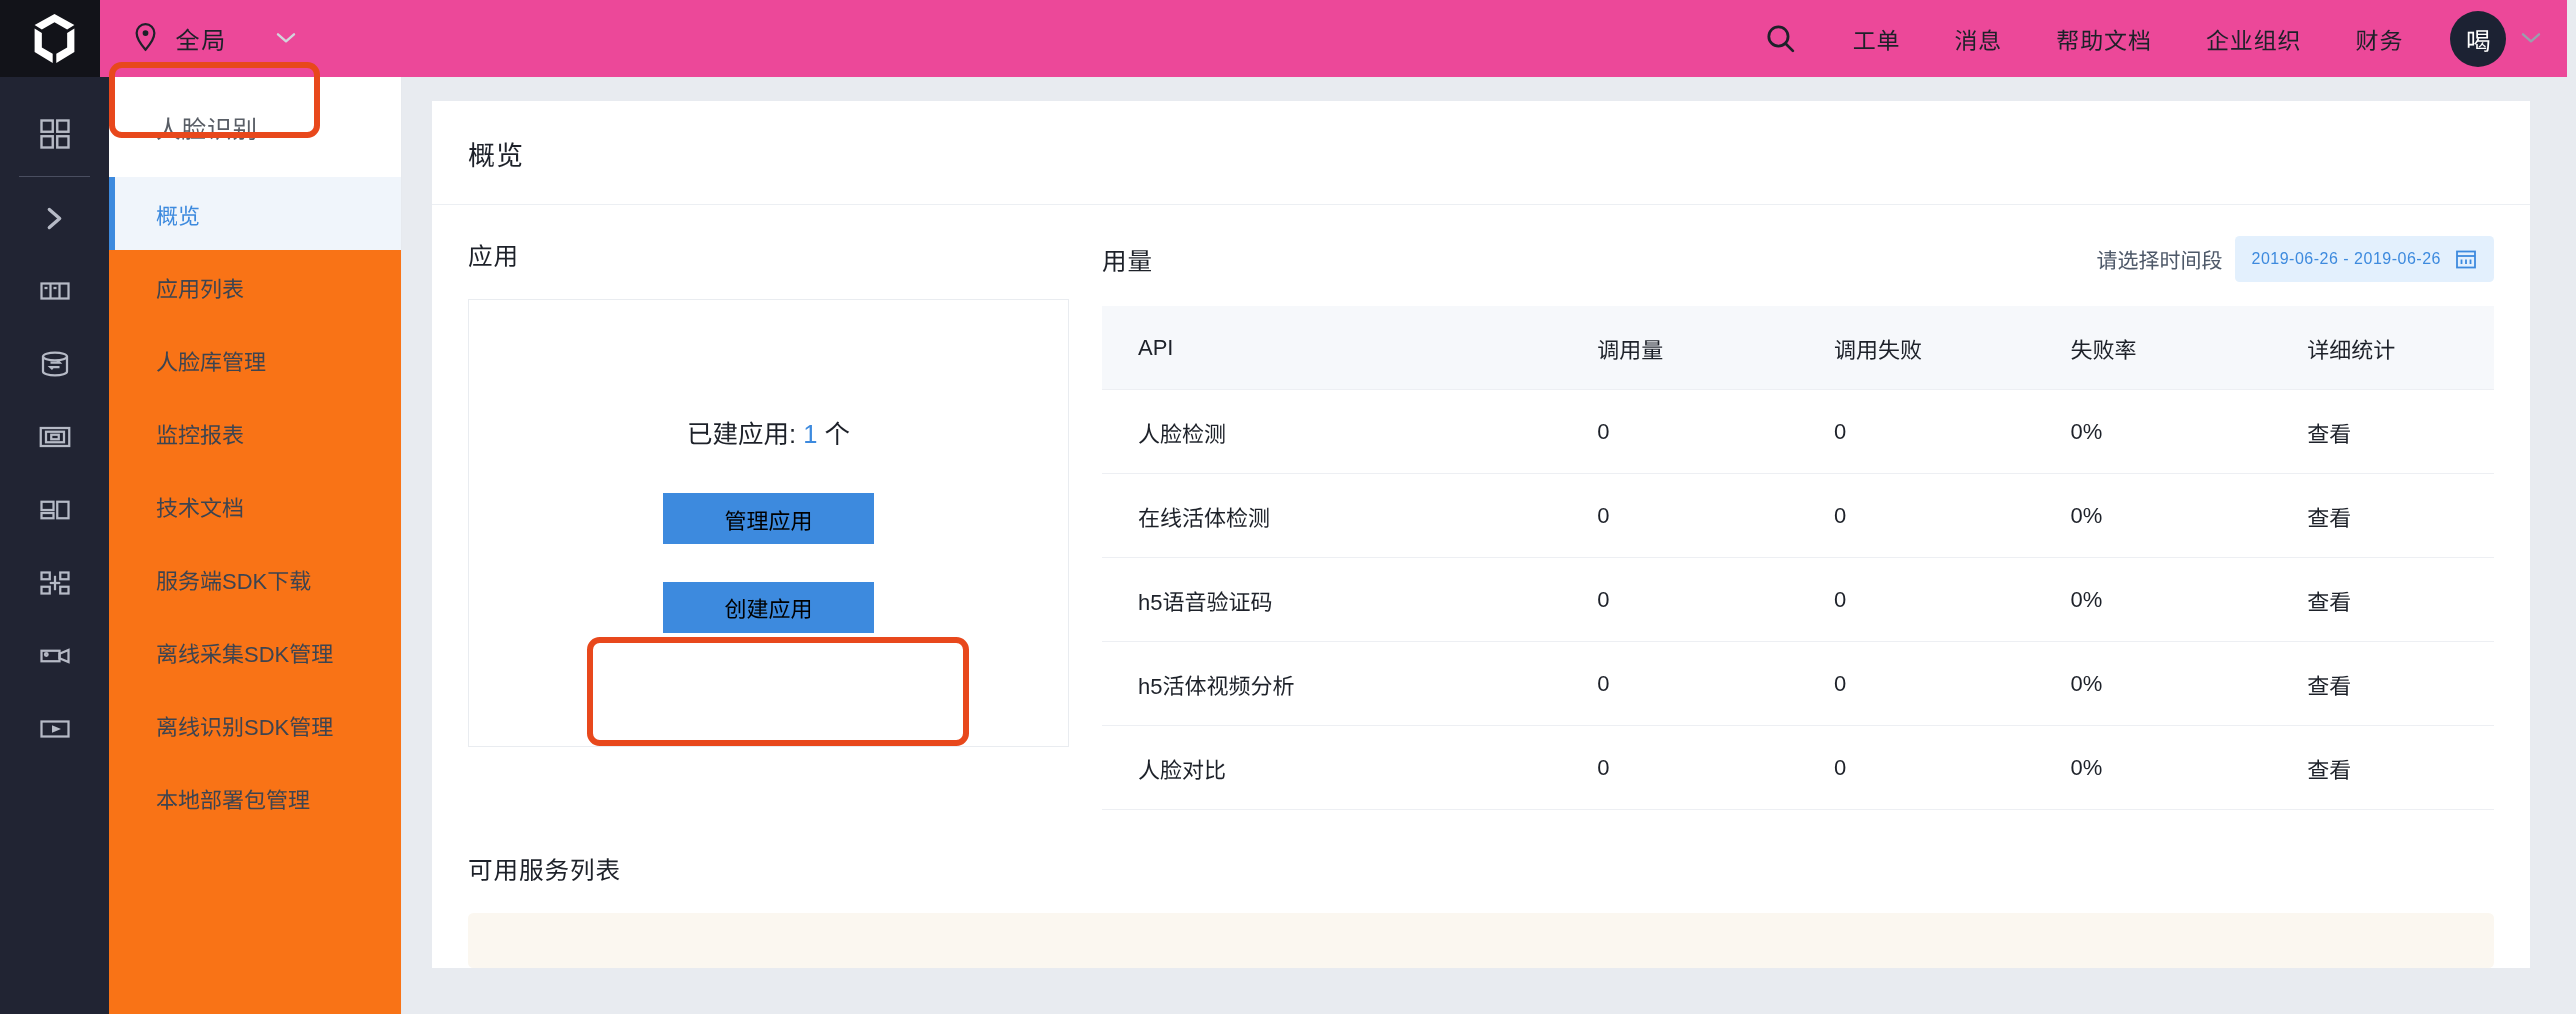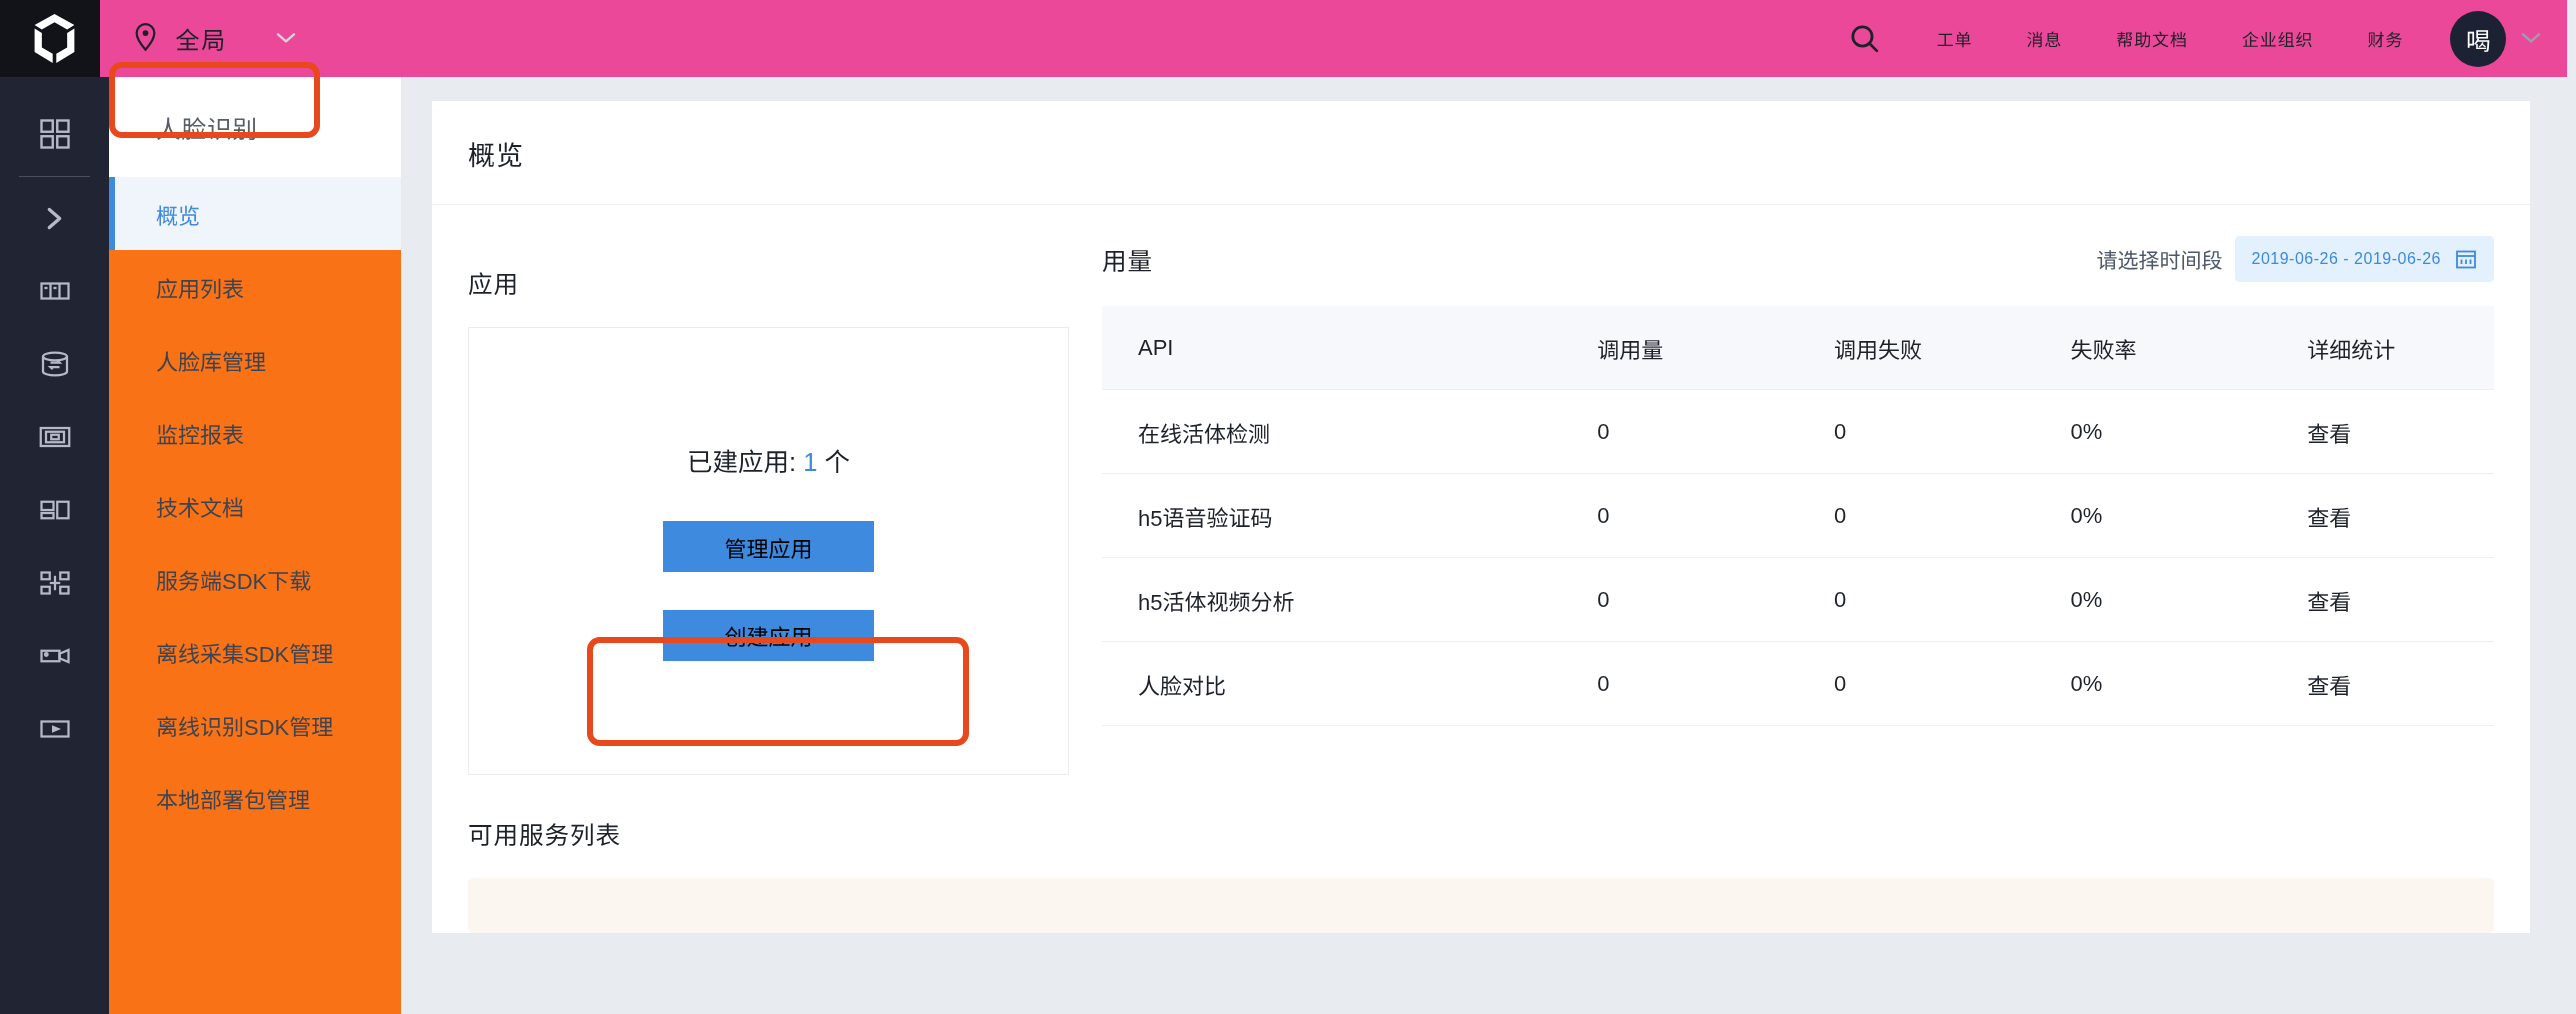--- a/index.html
+++ b/index.html
@@ -108,21 +108,21 @@
     margin-left: 16.4px; letter-spacing: 1.8px;
   }
   .region-caret { margin-left: 47px; }
   .header-spacer { flex: 1; }
   .header-nav { display: flex; align-items: center; }
   .search-btn {
     margin-right: 29px; cursor: pointer;
     display: flex; align-items: center;
   }
   .nav-link {
-    font-size: 17px; color: #1d2129;
+    font-size: 23px; color: #1d2129;
     margin: 0 27px; cursor: pointer; letter-spacing: 0.9px;
   }
   .avatar-wrap {
     display: flex; align-items: center;
     margin-left: 20px; margin-right: 24px; cursor: pointer;
   }
   .avatar {
     width: 56px; height: 56px; border-radius: 50%;
     background: #1c2233;
     color: #ffffff; font-size: 24.6px;
@@ -165,21 +165,21 @@
     flex: 1;
   }
   .notice-link {
     font-size: 20px; color: #3d8ade;
     margin-left: 31px; cursor: pointer; white-space: nowrap;
   }
   .notice-link.muted { color: #f0666f; margin-left: 22px; }
 
   
   .cols { display: flex; align-items: flex-start; }
-  .col-app { width: 601px; flex: none; margin-top: 28px; }
+  .col-app { width: 601px; flex: none; }
   .col-usage { flex: 1; margin-left: 33px; }
 
   .section-title {
     font-size: 24.6px; color: #1d2129;
     margin-bottom: 27px; letter-spacing: 0.9px;
   }
   .usage-head {
     display: flex; align-items: center;
     margin-bottom: 24px;
   }
@@ -479,20 +479,27 @@
               <tr>
                 <th class="col-api">API</th>
                 <th class="col-calls">调用量</th>
                 <th class="col-fail">调用失败</th>
                 <th class="col-rate">失败率</th>
                 <th class="col-detail">详细统计</th>
               </tr>
             </thead>
             <tbody>
               <tr>
+                <td>人脸检测</td>
+                <td>0</td>
+                <td>0</td>
+                <td>0%</td>
+                <td class="link">查看</td>
+              </tr>
+              <tr>
                 <td>在线活体检测</td>
                 <td>0</td>
                 <td>0</td>
                 <td>0%</td>
                 <td class="link">查看</td>
               </tr>
               <tr>
                 <td>h5语音验证码</td>
                 <td>0</td>
                 <td>0</td>

